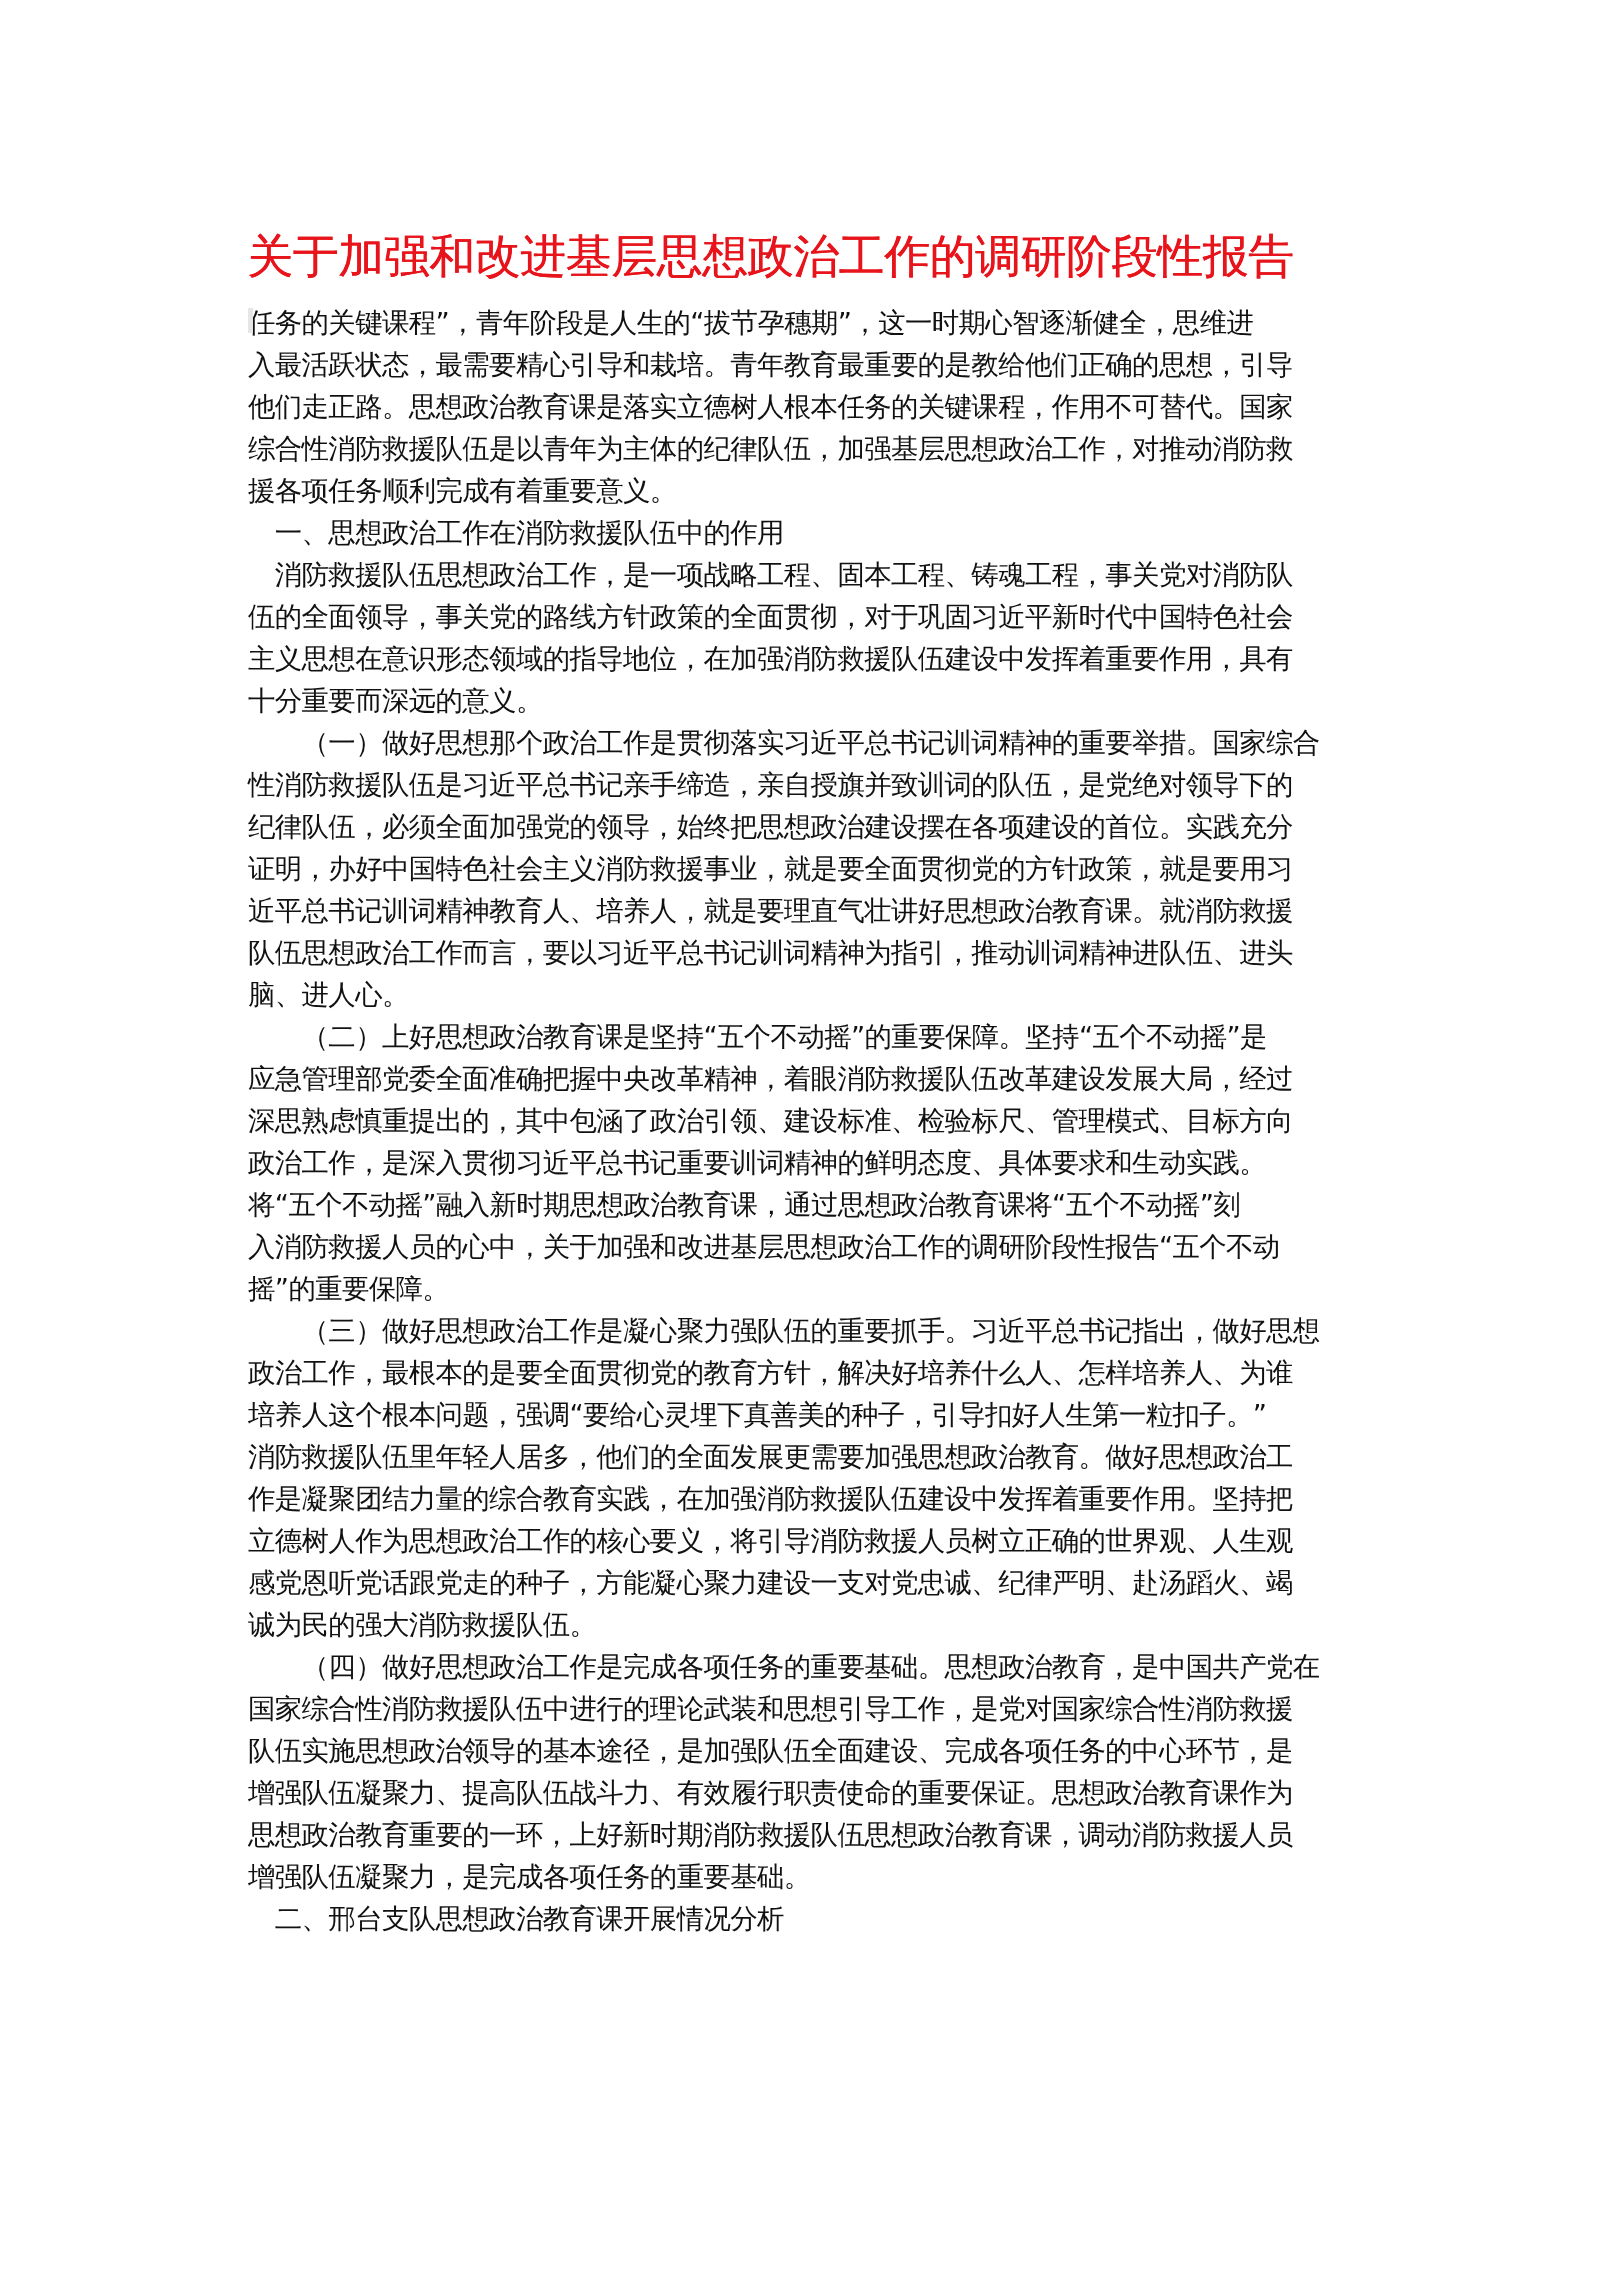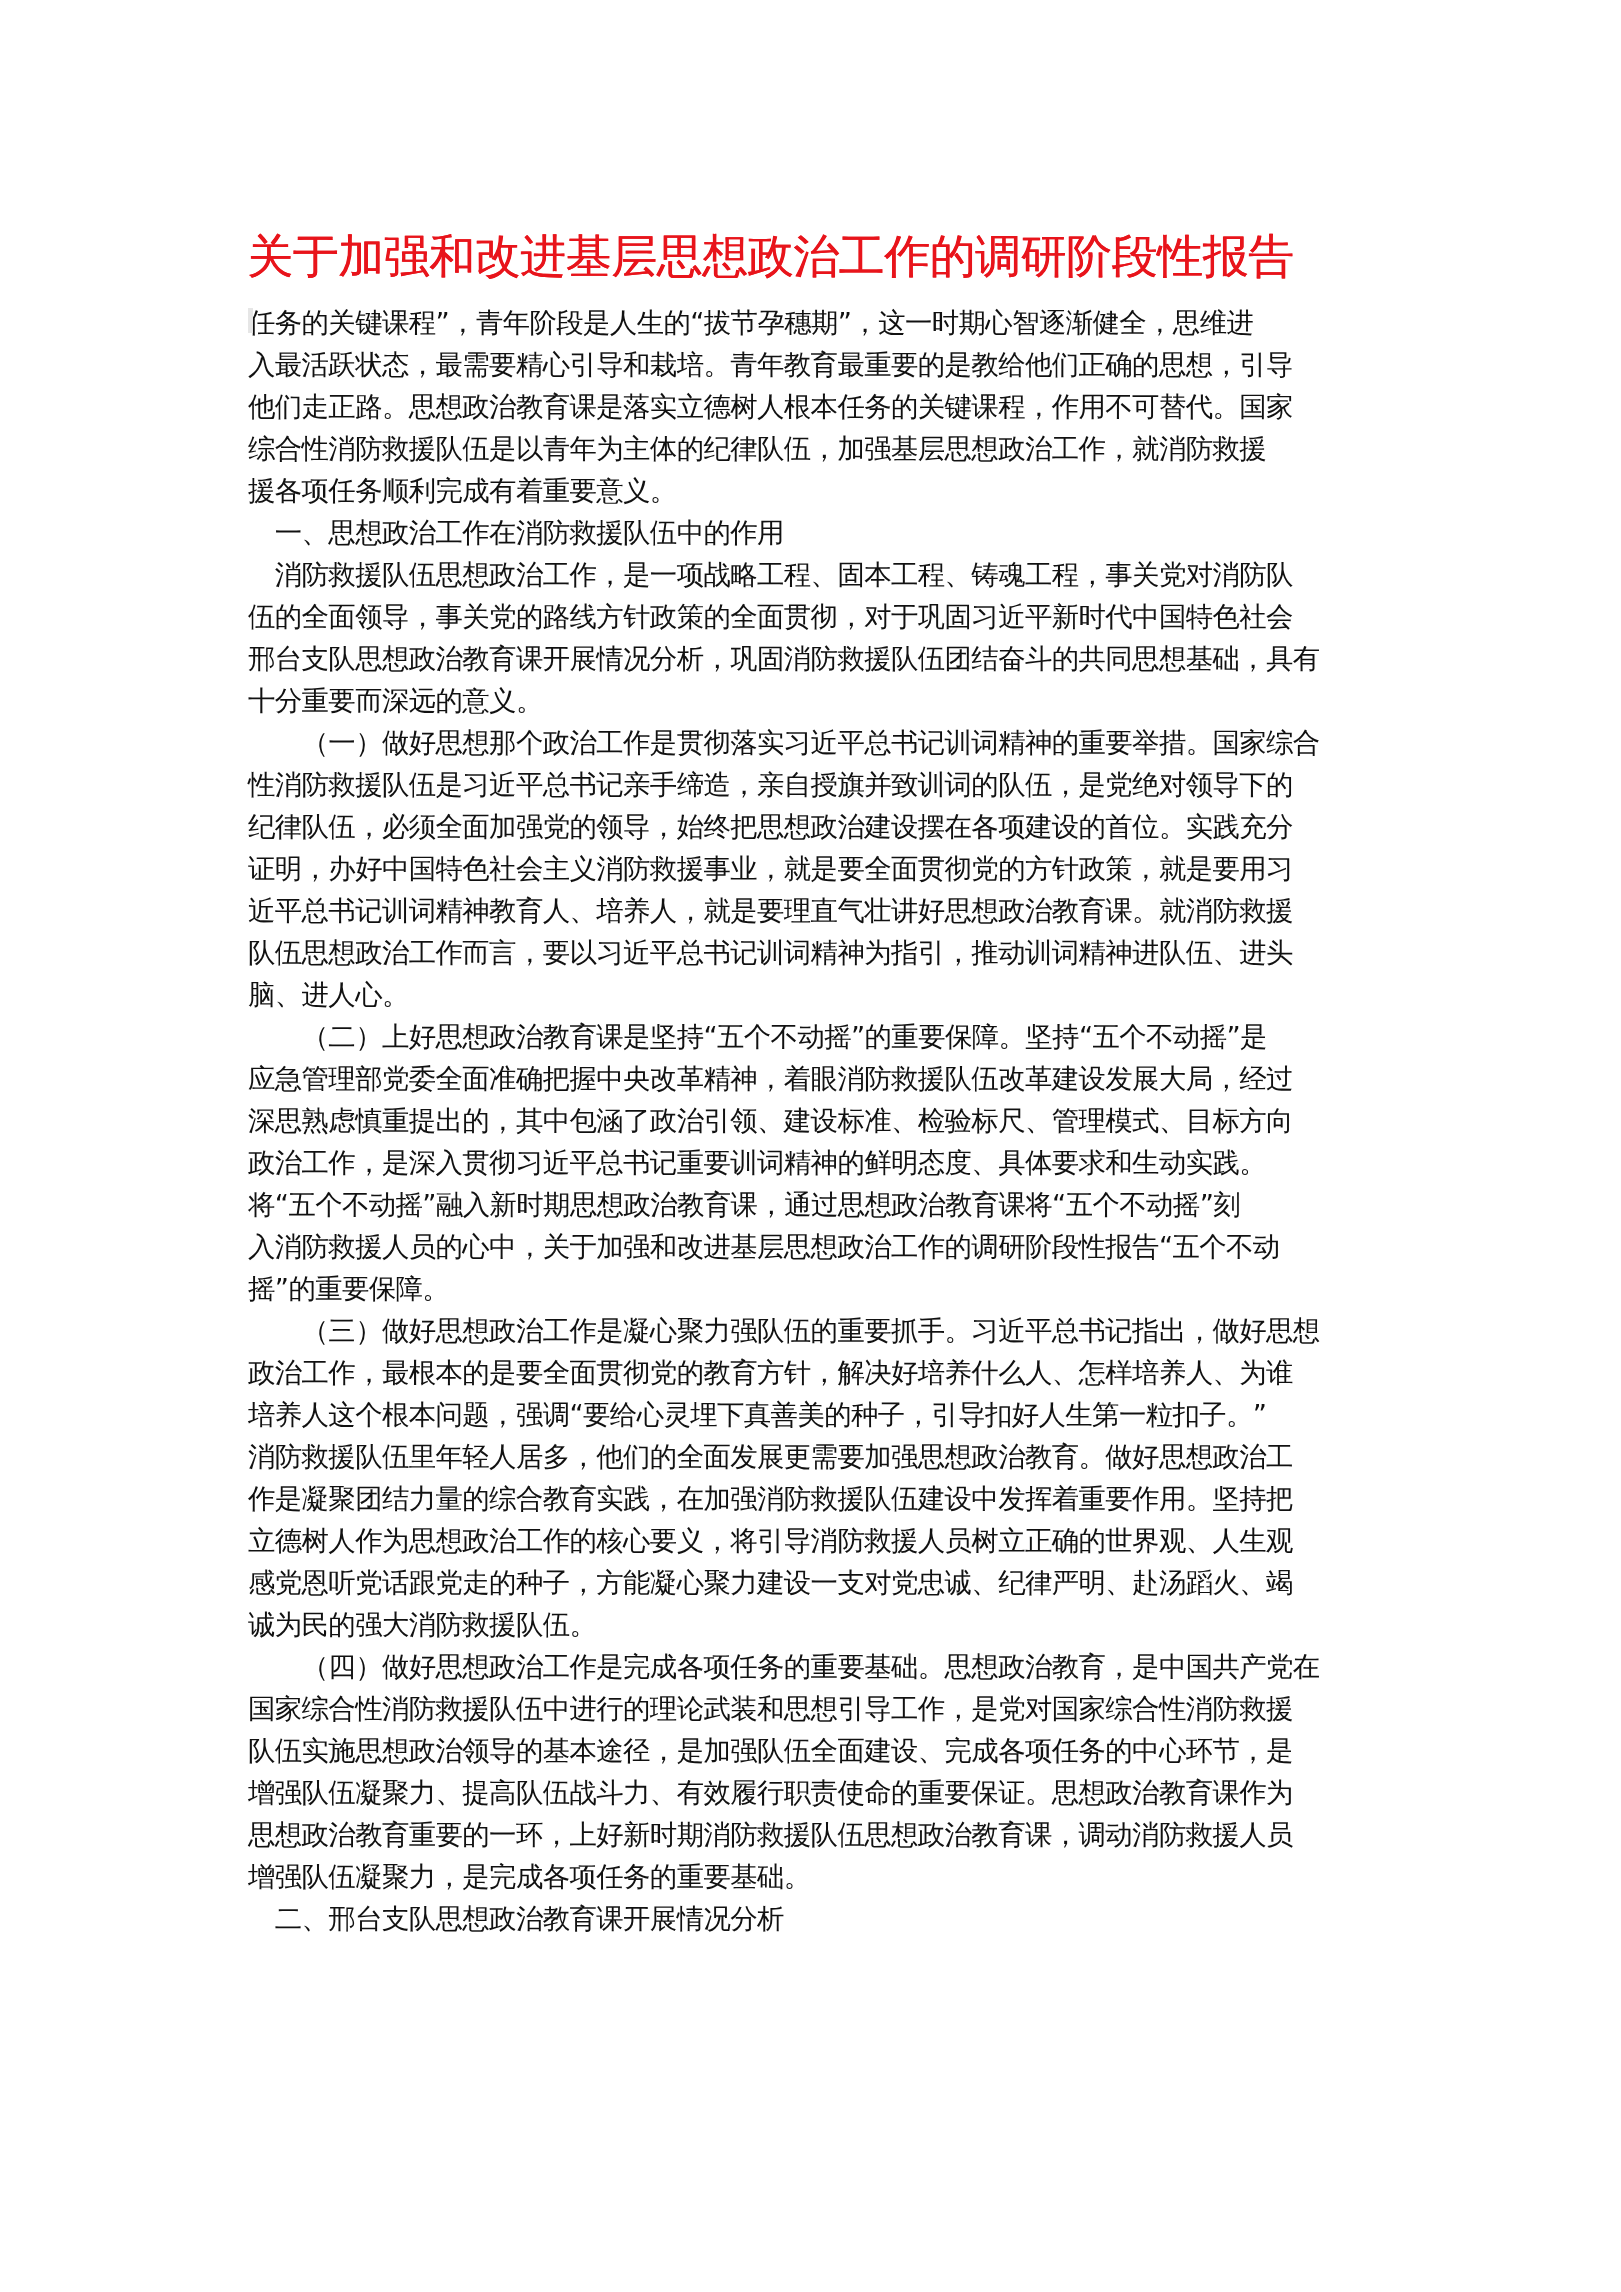--- a/index.html
+++ b/index.html
@@ -22,26 +22,26 @@
 <body>
 
 <div class="page">
   <div class="title">关于加强和改进基层思想政治工作的调研阶段性报告</div>
   <div class="body">
     <span class="marker"></span>
     <div id="lines">
         <div class="line">任务的关键课程”，青年阶段是人生的“拔节孕穗期”，这一时期心智逐渐健全，思维进</div>
         <div class="line">入最活跃状态，最需要精心引导和栽培。青年教育最重要的是教给他们正确的思想，引导</div>
         <div class="line">他们走正路。思想政治教育课是落实立德树人根本任务的关键课程，作用不可替代。国家</div>
-        <div class="line">综合性消防救援队伍是以青年为主体的纪律队伍，加强基层思想政治工作，就消防救援</div>
+        <div class="line">综合性消防救援队伍是以青年为主体的纪律队伍，加强基层思想政治工作，对推动消防救</div>
         <div class="line">援各项任务顺利完成有着重要意义。</div>
         <div class="line">　一、思想政治工作在消防救援队伍中的作用</div>
         <div class="line">　消防救援队伍思想政治工作，是一项战略工程、固本工程、铸魂工程，事关党对消防队</div>
         <div class="line">伍的全面领导，事关党的路线方针政策的全面贯彻，对于巩固习近平新时代中国特色社会</div>
-        <div class="line">邢台支队思想政治教育课开展情况分析，巩固消防救援队伍团结奋斗的共同思想基础，具有</div>
+        <div class="line">主义思想在意识形态领域的指导地位，在加强消防救援队伍建设中发挥着重要作用，具有</div>
         <div class="line">十分重要而深远的意义。</div>
         <div class="line">　　（一）做好思想那个政治工作是贯彻落实习近平总书记训词精神的重要举措。国家综合</div>
         <div class="line">性消防救援队伍是习近平总书记亲手缔造，亲自授旗并致训词的队伍，是党绝对领导下的</div>
         <div class="line">纪律队伍，必须全面加强党的领导，始终把思想政治建设摆在各项建设的首位。实践充分</div>
         <div class="line">证明，办好中国特色社会主义消防救援事业，就是要全面贯彻党的方针政策，就是要用习</div>
         <div class="line">近平总书记训词精神教育人、培养人，就是要理直气壮讲好思想政治教育课。就消防救援</div>
         <div class="line">队伍思想政治工作而言，要以习近平总书记训词精神为指引，推动训词精神进队伍、进头</div>
         <div class="line">脑、进人心。</div>
         <div class="line">　　（二）上好思想政治教育课是坚持“五个不动摇”的重要保障。坚持“五个不动摇”是</div>
         <div class="line">应急管理部党委全面准确把握中央改革精神，着眼消防救援队伍改革建设发展大局，经过</div>

